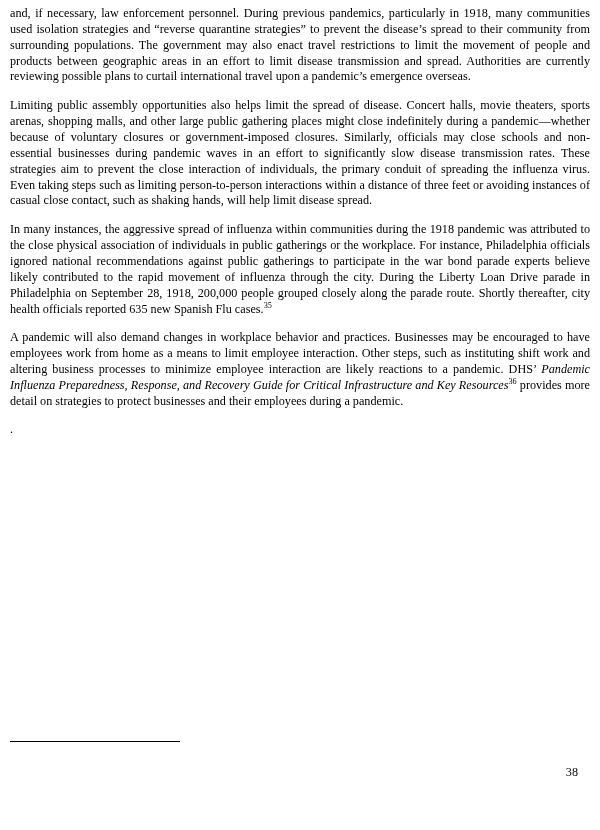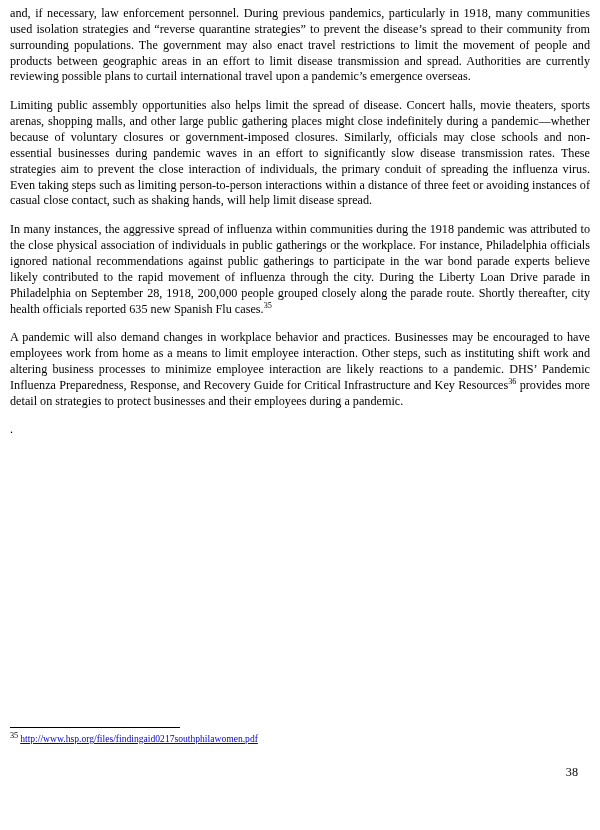--- a/index.html
+++ b/index.html
@@ -38,20 +38,21 @@
   }
   p.para.tight {
     margin-bottom: 12px;
   }
   sup {
     font-size: 8.2px;
     vertical-align: super;
     line-height: 0;
   }
   .ital {
+    font-style: italic;
   }
   .dot-para {
     margin: 0;
     font-size: 12.2px;
     line-height: 1.3;
   }
   .footnote-area {
     position: absolute;
     left: 10px;
     bottom: 45px;
@@ -101,19 +102,18 @@
     <p class="para"><span>In many instances, the aggressive spread of influenza within communities during the 1918 pandemic was attributed to the close physical association of individuals in public gatherings or the workplace.  For instance, Philadelphia officials ignored national recommendations against public gatherings to participate in the war bond parade experts believe likely contributed to the rapid movement of influenza through the city.  During the Liberty Loan Drive parade in Philadelphia on September 28, 1918, 200,000 people grouped closely along the parade route.  Shortly thereafter, city health officials reported 635 new Spanish Flu cases.</span><sup>35</sup></p>
 
     <p class="para tight"><span>A pandemic will also demand changes in workplace behavior and practices.  Businesses may be encouraged to have employees work from home as a means to limit employee interaction.  Other steps, such as instituting shift work and altering business processes to minimize employee interaction are likely reactions to a pandemic.  DHS’ </span><span class="ital">Pandemic Influenza Preparedness, Response, and Recovery Guide for Critical Infrastructure and Key Resources</span><sup>36</sup><span> provides more detail on strategies to protect businesses and their employees during a pandemic.</span></p>
 
     <p class="dot-para">.</p>
   </div>
 
   <div class="footnote-area">
     <div class="footnote-rule"></div>
 
-    <p class="footnote"><span class="fn-num">35</span><span class="fn-link">http://www.hsp.org/files/findingaid0217southphilawomen.pdf</span></p>
 
   </div>
 
   <div class="page-number">38</div>
 
 </div>
 
 </body></html>

